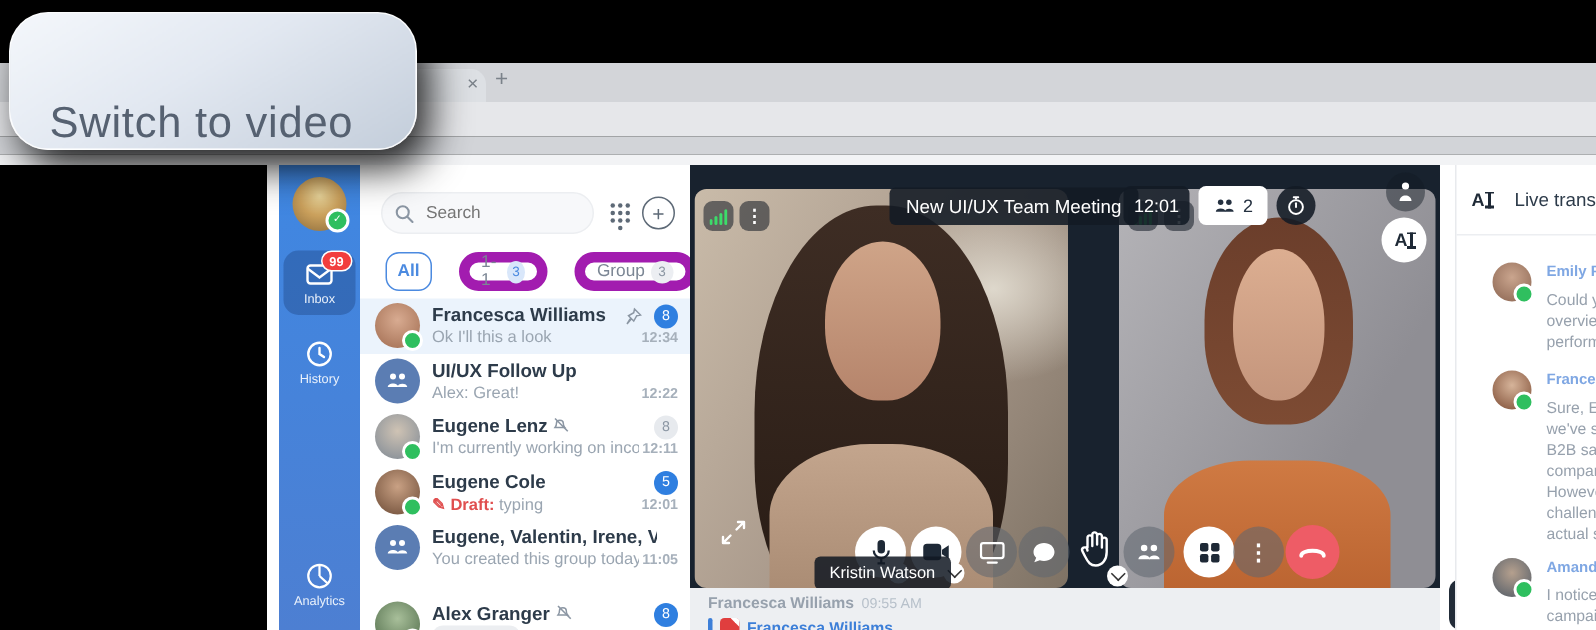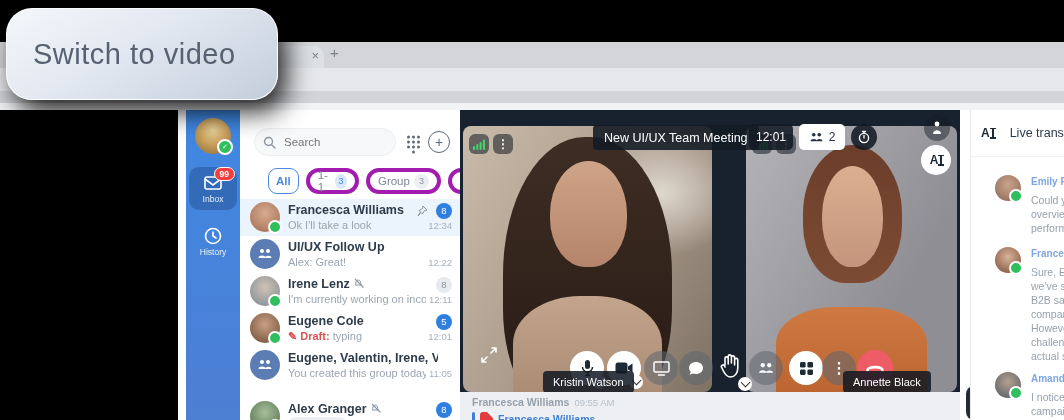--- a/index.html
+++ b/index.html
@@ -13,21 +13,21 @@
   .tab-close{position:absolute;right:5px;top:2px;font-size:13px;color:#7b828a;cursor:default;}
   .newtab{position:absolute;left:330px;top:2px;font-size:15px;color:#7b828a;}
   .toolbar{height:23px;background:#e6e7ea;}
   .bookmarks{height:12px;background:#d2d4d8;}
   .chromebottom{height:7px;background:#f2f3f5;}
   
   .tooltip{position:absolute;left:6px;top:8px;width:272px;height:92px;border-radius:26px;
     background:linear-gradient(150deg,#f4f7fb 0%,#e2e8f1 45%,#c3cdda 100%);
     border:1px solid rgba(255,255,255,.85);
     box-shadow:8px 12px 26px rgba(0,0,0,.85);
-    z-index:50;display:flex;align-items:center;padding-left:26px;box-sizing:border-box;}
+    z-index:50;display:flex;align-items:flex-end;padding-left:26px;box-sizing:border-box;}
   .tooltip span{font-size:29px;color:#566171;letter-spacing:.5px;}
   
   .app{position:absolute;left:178px;top:110px;width:886px;height:310px;background:#fff;overflow:hidden;}
   
   .sidebar{position:absolute;left:8px;top:0;width:54px;height:100%;
     background:linear-gradient(180deg,#3f87e2,#4d7fd2);}
   .sb-avatar{position:absolute;left:9px;top:8px;width:36px;height:36px;border-radius:50%;
     background:radial-gradient(circle at 50% 35%,#e8d49a 0%,#caa05c 45%,#8a6a3a 100%);}
   .online-dot{position:absolute;right:-2px;bottom:-1px;width:12px;height:12px;border-radius:50%;
     background:#2fbf5f;border:2px solid #fff;color:#fff;font-size:7px;line-height:12px;text-align:center;}
@@ -39,35 +39,35 @@
     border-radius:8px;padding:1px 5px;font-weight:bold;border:1px solid #fff;}
   
   .chatpanel{position:absolute;left:62px;top:0;width:220px;height:100%;background:#fff;}
   .search{position:absolute;left:14px;top:18px;width:142px;height:28px;border:1px solid #eceef1;
     background:#f7f8fa;border-radius:14px;display:flex;align-items:center;box-sizing:border-box;padding:0 8px;}
   .search input{border:none;background:transparent;outline:none;font-size:11.5px;width:100px;
     color:#60707f;font-family:"Liberation Sans",sans-serif;}
   .dialpad{position:absolute;left:166px;top:25px;width:15px;height:18px;}
   .addbtn{position:absolute;left:188px;top:21px;width:22px;height:22px;border:1.4px solid #5e6a77;
     border-radius:50%;color:#5e6a77;font-size:14px;line-height:21px;text-align:center;box-sizing:border-box;}
-  .chips{position:absolute;left:28px;top:58px;display:flex;gap:7px;align-items:center;}
-  .chip{height:26px;border-radius:13px;border:4px solid #a21caf;background:#fff;color:#7b8694;
+  .chips{position:absolute;left:17px;top:58px;display:flex;gap:18px;align-items:center;}
+  .chip{height:26px;border-radius:13px;border:7px solid #a21caf;background:#fff;color:#7b8694;
     font-size:11.5px;display:flex;align-items:center;gap:4px;padding:0 8px;box-sizing:border-box;}
   .chip.active{border:1.6px solid #4b8ae0;color:#4b8ae0;border-radius:9px;font-weight:bold;padding:0 7px;}
   .chip .cnt{width:15px;height:15px;border-radius:50%;background:#eceef2;color:#8b96a3;font-size:9px;
     line-height:15px;text-align:center;}
   .chip .cnt.blue{background:#d9e7fa;color:#4b8ae0;}
   .row{position:absolute;left:0;width:220px;height:37px;}
   .row.selected{background:#ebf3fc;}
   .row .av{position:absolute;left:10px;top:3px;width:30px;height:30px;border-radius:50%;}
   .row .nm{position:absolute;left:48px;top:4px;font-size:12.5px;color:#2d3b4a;font-weight:bold;
     white-space:nowrap;max-width:150px;overflow:hidden;}
   .row .pv{position:absolute;left:48px;top:20px;font-size:11px;color:#9aa5b1;white-space:nowrap;
     max-width:138px;overflow:hidden;}
-  .row .tm{position:absolute;right:8px;top:21px;font-size:9.5px;color:#a6b0bb;}
+  .row .tm{position:absolute;right:8px;top:21px;font-size:9.5px;color:#a6b0bb;font-weight:bold;}
   .row .bdg{position:absolute;right:8px;top:4px;width:16px;height:16px;border-radius:50%;
     background:#2f7fe0;color:#fff;font-size:9.5px;line-height:16px;text-align:center;}
   .row .bdg.gray{background:#e7eaee;color:#8b96a3;}
   .row .pin{position:absolute;right:32px;top:6px;width:12px;height:12px;}
   .mute{display:inline-block;width:11px;height:11px;margin-left:4px;vertical-align:-1px;}
   .tag{position:absolute;left:48px;top:19px;background:#eceef1;color:#8b96a3;font-size:9.5px;
     border-radius:9px;padding:2px 8px;}
   .draft{color:#e04f4f;font-weight:bold;}
   .groupav{background:#5b7db3;display:flex;align-items:center;justify-content:center;}
   
@@ -190,20 +190,29 @@
     </div>
     <div class="sb-item" style="top:110px;">
       <span class="ic">
         <svg width="20" height="20" viewBox="0 0 20 20">
               <circle cx="10" cy="10" r="7.5" fill="none" stroke="#fff" stroke-width="1.6"></circle>
               <path d="M10 6 V10 L13 12" fill="none" stroke="#fff" stroke-width="1.6" stroke-linecap="round"></path>
             </svg>
       </span>
       <span class="lbl">History</span>
     </div>
+    <div class="sb-item" style="top:258px;">
+      <span class="ic">
+        <svg width="20" height="20" viewBox="0 0 20 20">
+              <circle cx="10" cy="10" r="7.5" fill="none" stroke="#fff" stroke-width="1.5"></circle>
+              <path d="M10 10 V2.5 M10 10 L15.5 15" fill="none" stroke="#fff" stroke-width="1.5"></path>
+            </svg>
+      </span>
+      <span class="lbl">Analytics</span>
+    </div>
   </div>
 
   <div class="chatpanel">
     <div class="search">
       <span style="margin-right:6px;">
         <svg width="13" height="13" viewBox="0 0 13 13">
               <circle cx="5.5" cy="5.5" r="4" fill="none" stroke="#8b96a3" stroke-width="1.4"></circle>
               <path d="M8.7 8.7 L12 12" stroke="#8b96a3" stroke-width="1.4" stroke-linecap="round"></path>
             </svg>
       </span>
@@ -241,21 +250,21 @@
         <span>External</span>
         <span class="cnt">3</span>
       </span>
     </div>
 
     <div class="row selected" style="top:89px;">
       <span class="av avF">
             <span class="odot"></span>
           </span>
       <span class="nm">Francesca Williams</span>
-      <span class="pv">Ok I'll take a look</span>
+      <span class="pv">Ok I'll this a look</span>
       <span class="pin">
         <svg width="12" height="12" viewBox="0 0 12 12">
               <path d="M7 1 L11 5 L8.5 5.5 L6.5 9 L5 7.5 L2 11 L4.5 7 L3 5.5 L6.5 3.5 Z" fill="none" stroke="#8b96a3" stroke-width="1"></path>
             </svg>
       </span>
       <span class="bdg">8</span>
       <span class="tm">12:34</span>
     </div>
 
     <div class="row" style="top:126px;">
@@ -271,21 +280,21 @@
       </span>
       <span class="nm">UI/UX Follow Up</span>
       <span class="pv">Alex: Great!</span>
       <span class="tm">12:22</span>
     </div>
 
     <div class="row" style="top:163px;">
       <span class="av avI">
             <span class="odot"></span>
           </span>
-      <span class="nm"><span>Irene Lenz</span><span class="mute"><svg width="11" height="11" viewBox="0 0 11 11">
+      <span class="nm"><span>Eugene Lenz</span><span class="mute"><svg width="11" height="11" viewBox="0 0 11 11">
                 <path d="M2 4 C2 1.5 6.5 1.5 6.5 4 C6.5 6 7.5 7 7.5 7 L1 7 C1 7 2 6 2 4 Z" fill="none" stroke="#8b96a3" stroke-width="1"></path>
                 <path d="M1 1 L9.5 9.5" stroke="#8b96a3" stroke-width="1.1"></path>
               </svg></span></span>
       <span class="pv">I'm currently working on incoming mes...</span>
       <span class="bdg gray">8</span>
       <span class="tm">12:11</span>
     </div>
 
     <div class="row" style="top:200px;">
       <span class="av avE">
@@ -468,21 +477,20 @@
     <div class="ctl trans" style="left:362px;">
       <span class="kebab-w" style="font-size:15px;">⋮</span>
     </div>
     <div class="ctl red" style="left:397px;">
       <svg width="18" height="8" viewBox="0 0 18 8">
             <path d="M1.5 6.5 C1.5 2 16.5 2 16.5 6.5" fill="none" stroke="#fff" stroke-width="2.6" stroke-linecap="round"></path>
           </svg>
     </div>
 
     <div class="namepill" style="left:83px;">Kristin Watson</div>
-    <div class="namepill" style="left:383px;">Annette Black</div>
   </div>
 
   <div class="meetchat">
     <div class="mc-line1">
       <span>Francesca Williams</span><span class="mc-time">09:55 AM</span>
     </div>
     <div class="mc-line2">
       <span class="qbar"></span>
       <span class="pdf"></span>
       <span class="qname">Francesca Williams</span>

